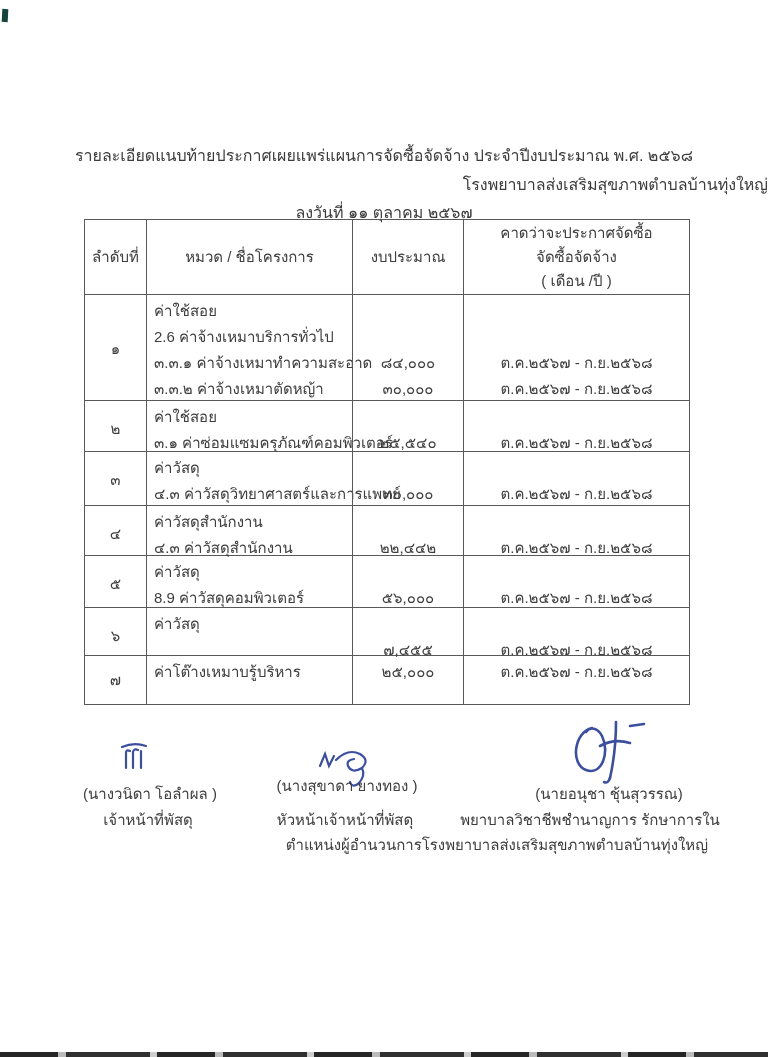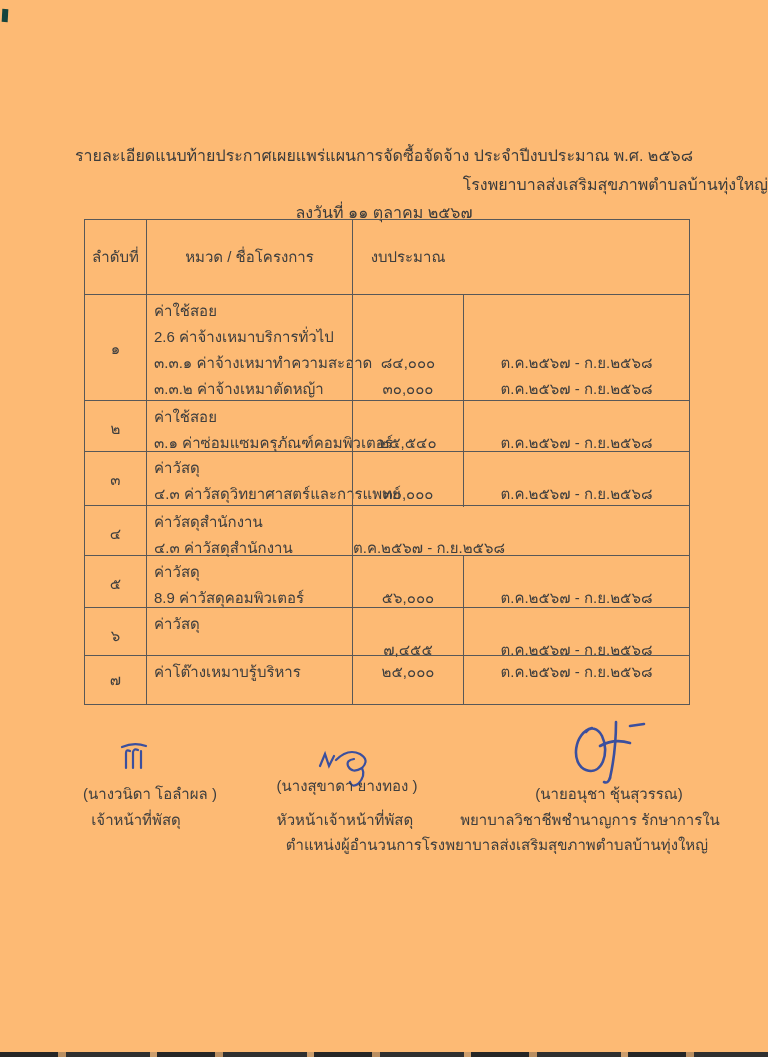--- a/index.html
+++ b/index.html
@@ -1,20 +1,20 @@
 <!DOCTYPE html>
 <html><head>
 <meta charset="utf-8">
 <style>
   html,body{margin:0;padding:0;background:#d8d8d8;}
   .page{
     position:relative;
     width:768px;height:1057px;
     margin:0 auto;
-    background:#fdba74;
+    background:#ffffff;
     font-family:"Liberation Sans", sans-serif;
     color:#3e3e3e;
     overflow:hidden;
   }
   .title{
     position:absolute;left:0;width:100%;
     text-align:center;font-size:16px;color:#3c3c3c;
     white-space:nowrap;
   }
   .t1{top:143px;}
@@ -71,20 +71,25 @@
   <div class="title t1">รายละเอียดแนบท้ายประกาศเผยแพร่แผนการจัดซื้อจัดจ้าง ประจำปีงบประมาณ พ.ศ. ๒๕๖๘</div>
   <div class="title t2">โรงพยาบาลส่งเสริมสุขภาพตำบลบ้านทุ่งใหญ่</div>
   <div class="title t3">ลงวันที่ ๑๑ ตุลาคม ๒๕๖๗</div>
 
   <div class="doc-table">
 
     <div class="trow first thead">
       <div class="c th">ลำดับที่</div>
       <div class="c th">หมวด / ชื่อโครงการ</div>
       <div class="c th">งบประมาณ</div>
+      <div class="c th col-announce">
+        <span>คาดว่าจะประกาศจัดซื้อ</span>
+        <span>จัดซื้อจัดจ้าง</span>
+        <span>( เดือน /ปี )</span>
+      </div>
     </div>
 
     <div class="trow h105">
       <div class="c no-cell">๑</div>
       <div class="c desc-cell">
         <div class="ln">ค่าใช้สอย</div>
         <div class="ln">2.6 ค่าจ้างเหมาบริการทั่วไป</div>
         <div class="ln">๓.๓.๑ ค่าจ้างเหมาทำความสะอาด</div>
         <div class="ln">๓.๓.๒ ค่าจ้างเหมาตัดหญ้า</div>
       </div>
@@ -132,20 +137,24 @@
         <div class="ln"></div>
         <div class="ln">ต.ค.๒๕๖๗ - ก.ย.๒๕๖๘</div>
       </div>
     </div>
 
     <div class="trow h49">
       <div class="c no-cell">๔</div>
       <div class="c desc-cell">
         <div class="ln">ค่าวัสดุสำนักงาน</div>
         <div class="ln">๔.๓ ค่าวัสดุสำนักงาน</div>
+      </div>
+      <div class="c num-cell">
+        <div class="ln"></div>
+        <div class="ln">๒๒,๔๔๒</div>
       </div>
       <div class="c date-cell">
         <div class="ln"></div>
         <div class="ln">ต.ค.๒๕๖๗ - ก.ย.๒๕๖๘</div>
       </div>
     </div>
 
     <div class="trow h51">
       <div class="c no-cell">๕</div>
       <div class="c desc-cell">
@@ -213,21 +222,21 @@
     <g fill="none" stroke="#3b4f9e" stroke-width="2.6" stroke-linecap="round">
       <path d="M34,12 C16,16 12,48 28,54 C44,60 52,36 44,20 C40,12 32,10 28,16"></path>
       <path d="M58,6 C58,24 56,44 52,62"></path>
       <path d="M42,30 Q56,22 72,27"></path>
       <path d="M72,10 L86,8"></path>
       <path d="M52,62 Q50,68 46,66"></path>
     </g>
   </svg>
 
   <div class="sig-name" style="left:150px;top:782px;">(นางวนิดา  โอลำผล )</div>
-  <div class="sig-title" style="left:136px;top:808px;">เจ้าหน้าที่พัสดุ</div>
+  <div class="sig-title" style="left:148px;top:808px;">เจ้าหน้าที่พัสดุ</div>
 
   <div class="sig-name" style="left:347px;top:756px;margin-top:18px;">(นางสุขาดา  ยางทอง )</div>
   <div class="sig-title" style="left:345px;top:808px;">หัวหน้าเจ้าหน้าที่พัสดุ</div>
 
   <div class="sig-name" style="left:609px;top:782px;">(นายอนุชา ชุ้นสุวรรณ)</div>
   <div class="sig-title" style="left:590px;top:808px;">พยาบาลวิชาชีพชำนาญการ  รักษาการใน</div>
   <div class="sig-long">ตำแหน่งผู้อำนวนการโรงพยาบาลส่งเสริมสุขภาพตำบลบ้านทุ่งใหญ่</div>
 
   <div class="bottom-strip"></div>
 

